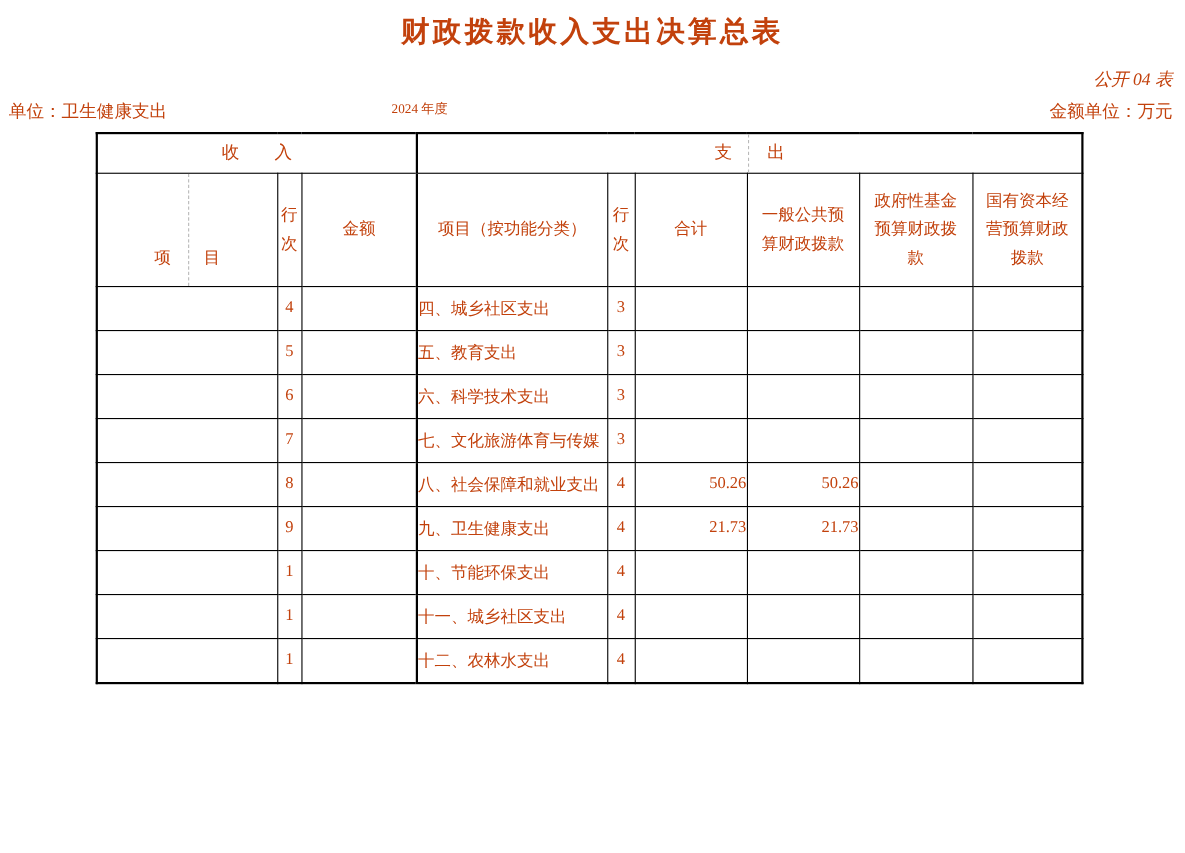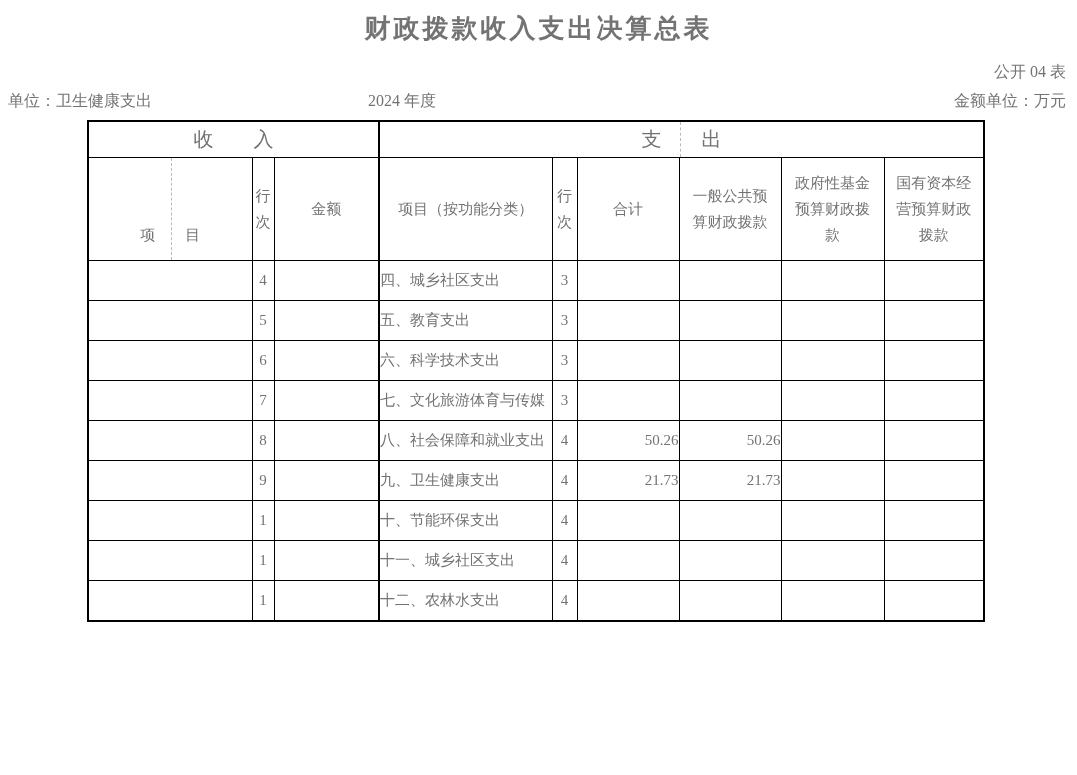--- a/index.html
+++ b/index.html
@@ -1,41 +1,41 @@
 <!DOCTYPE html>
 <html><head>
 <meta charset="utf-8">
 <style>
   html,body{margin:0;padding:0;background:#fff;}
   .page{
     position:relative;width:1077px;height:775px;background:#ffffff;
-    font-family:"Liberation Serif","DejaVu Serif",serif;color:#737373;overflow:hidden;
+    font-family:"Liberation Serif","DejaVu Serif",serif;color:#c2410c;overflow:hidden;
   }
   .title{
     position:absolute;top:11px;left:0;width:100%;text-align:center;
     font-family:"Liberation Sans","DejaVu Sans",sans-serif;
     font-weight:bold;font-size:26px;letter-spacing:3px;white-space:nowrap;
   }
-  .form-code{position:absolute;top:62px;right:11px;font-size:16px;white-space:nowrap;}
+  .form-code{position:absolute;top:62px;right:11px;font-size:16px;white-space:nowrap;font-style:italic;}
   .unit{position:absolute;top:91px;left:8px;font-size:16px;white-space:nowrap;}
-  .year{position:absolute;top:91px;left:368px;font-size:16px;white-space:nowrap;}
+  .year{position:absolute;top:91px;left:356px;font-size:12px;white-space:nowrap;}
   .amount-unit{position:absolute;top:91px;right:11px;font-size:16px;white-space:nowrap;}
 
   table.fin{
     position:absolute;left:87px;top:120px;
     border-collapse:collapse;table-layout:fixed;
     border:2px solid #000;
   }
   table.fin td{
     border:1px solid #000;padding:0;overflow:hidden;
     vertical-align:middle;font-size:15px;
   }
   .secdiv{border-left:2px solid #000 !important;}
 
-  tr.sec td{height:35px;text-align:center;font-size:20px;}
+  tr.sec td{height:35px;text-align:center;font-size:16px;}
   tr.hdr td{height:102px;text-align:center;line-height:26px;white-space:pre-line;}
   tr.lan td{height:37px;text-align:center;font-size:15px;}
   tr.r td{height:39px;}
 
   td.item{text-align:left;padding-left:8px;white-space:nowrap;font-size:15px;}
   td.rn{text-align:center;font-size:14px;}
   td.amt{text-align:right;padding-right:5px;font-size:14px;white-space:nowrap;}
   td.rel{position:relative;}
   i.dash{
     position:absolute;top:0;bottom:0;width:0;

